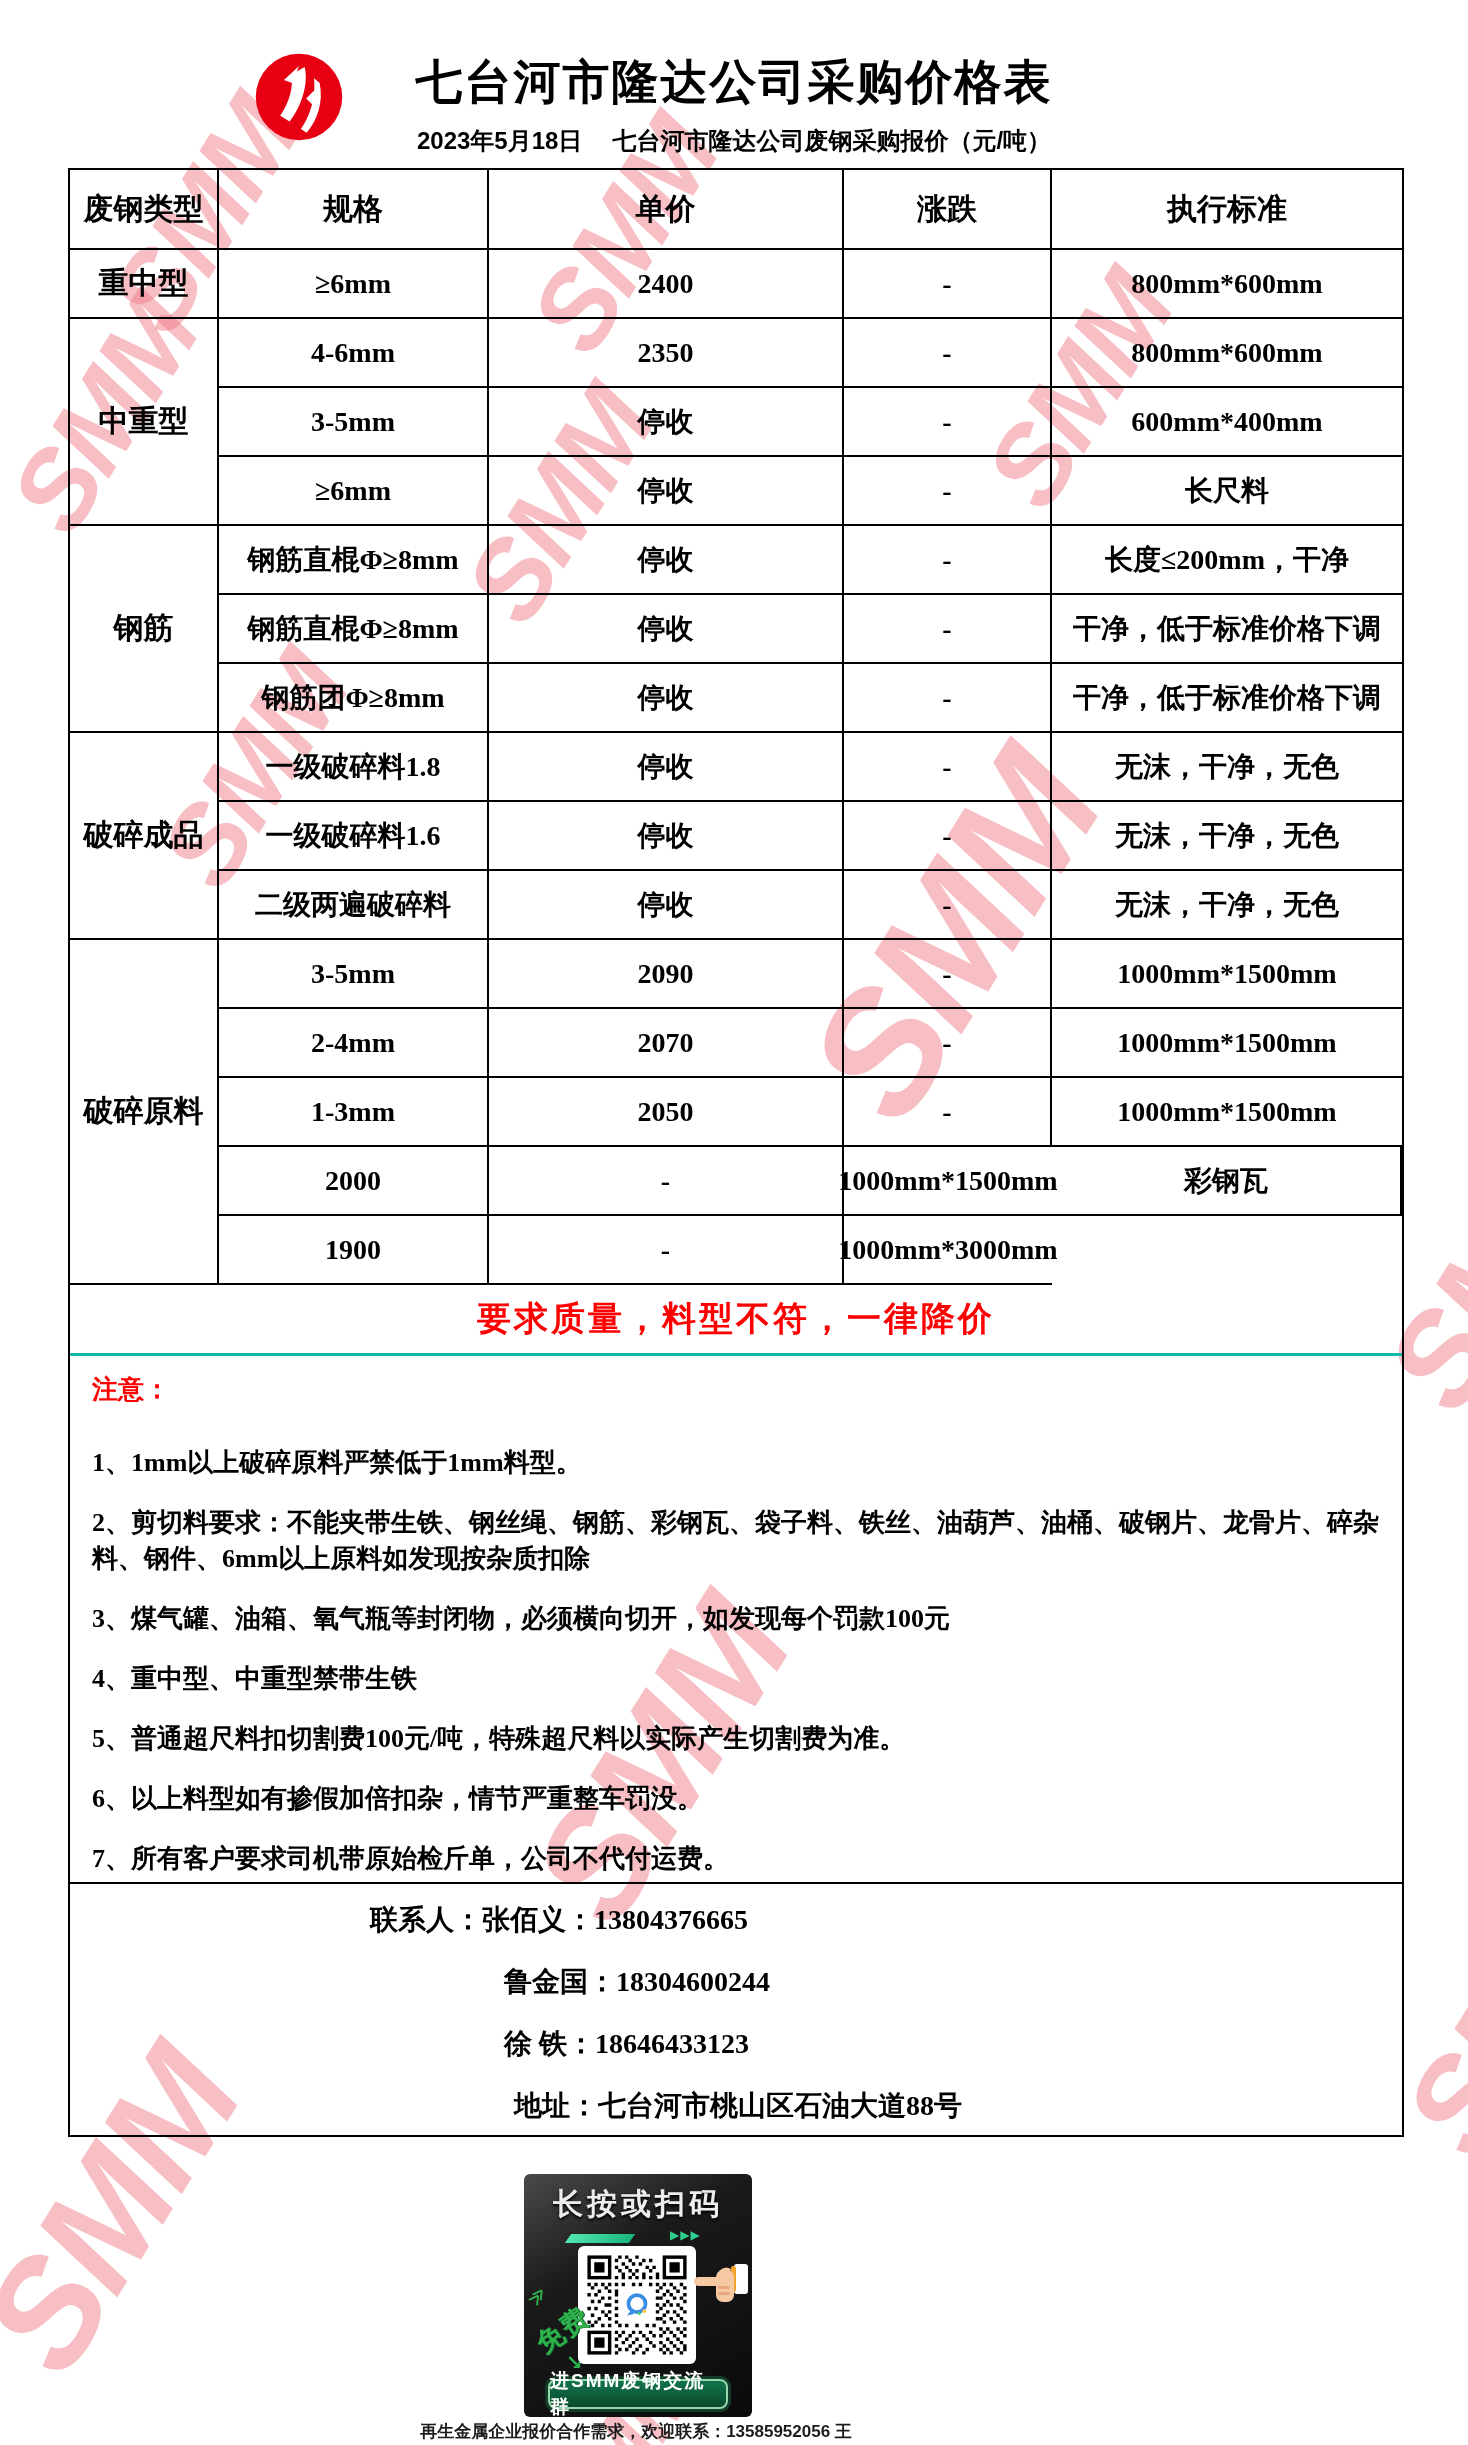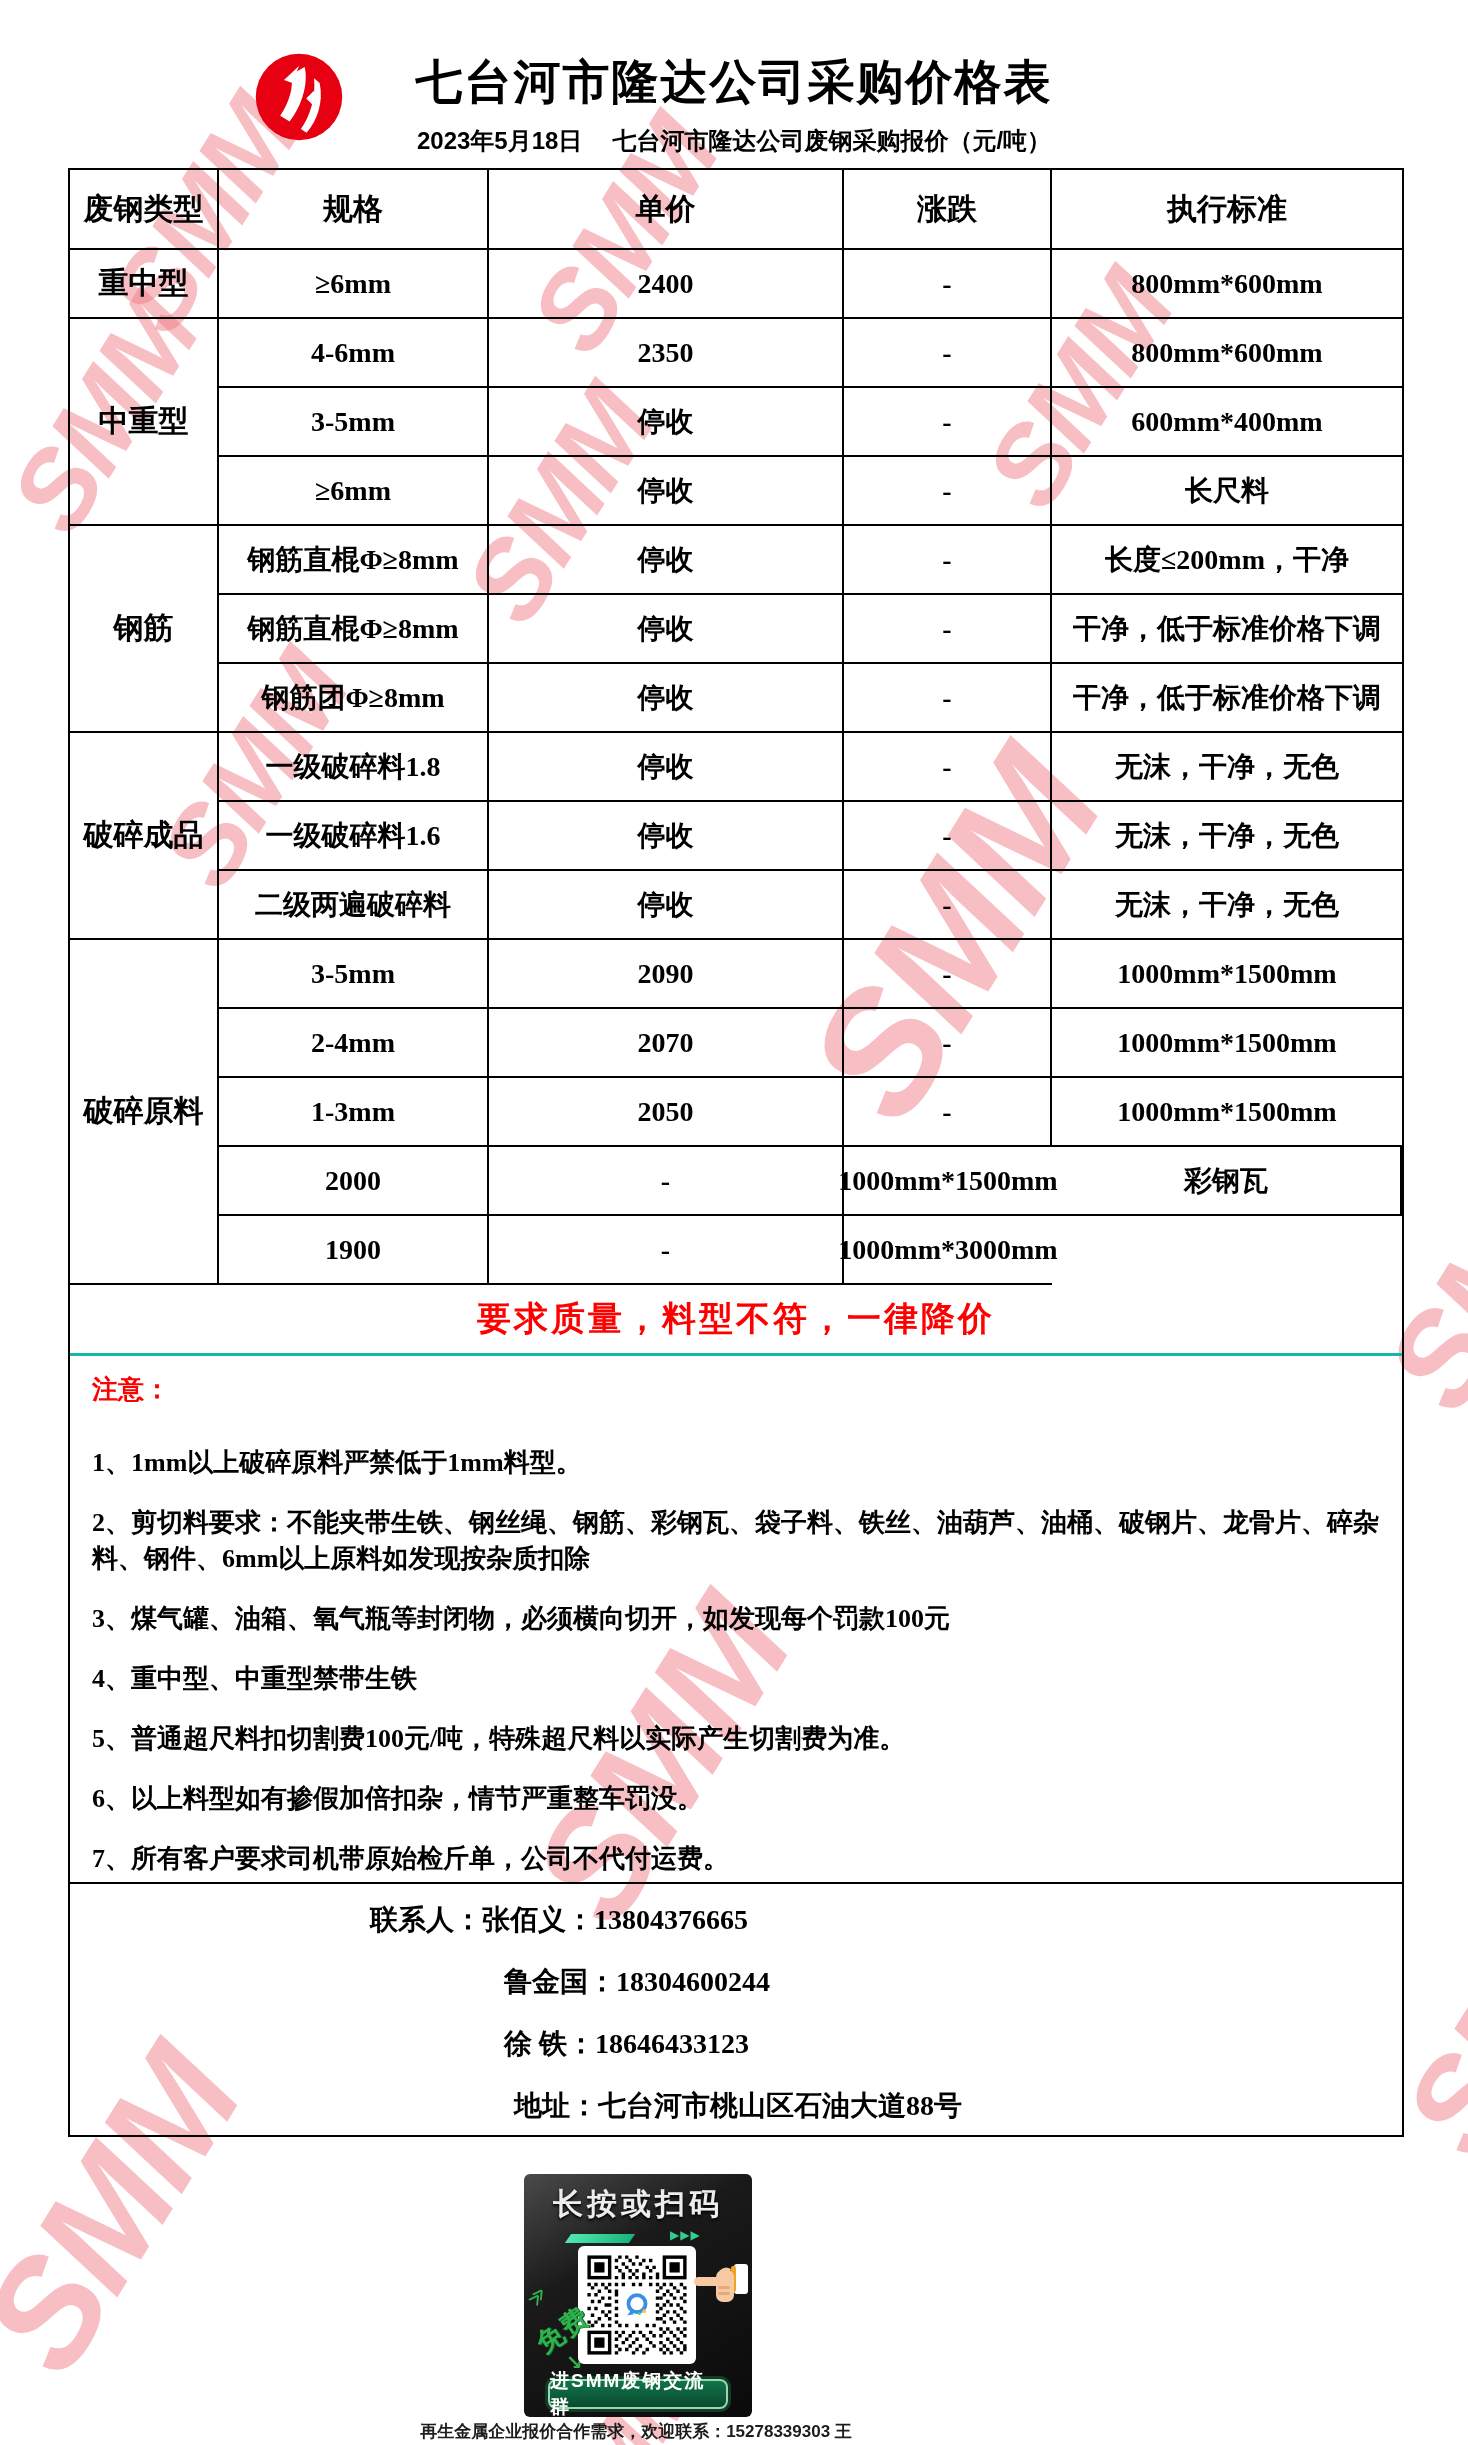--- a/index.html
+++ b/index.html
@@ -297,13 +297,13 @@
     <rect x="2" y="17" width="32" height="9" rx="4.5" fill="#f7c9a2"></rect>
     <rect x="24" y="10" width="18" height="32" rx="7" fill="#f7c9a2"></rect>
     <path d="M27 11 q6 -6 12 -2 l-2 6 q-5 -3 -10 -4z" fill="#f7c9a2"></path>
     <rect x="26" y="26" width="12" height="3" rx="1.5" fill="#e8a87e"></rect>
     <rect x="26" y="32" width="12" height="3" rx="1.5" fill="#e8a87e"></rect>
   </svg>
 
   <div class="pill">进SMM废钢交流群</div>
 </div>
 
-<div class="qr-caption">再生金属企业报价合作需求，欢迎联系：15278339303 王</div>
+<div class="qr-caption">再生金属企业报价合作需求，欢迎联系：13585952056 王</div>
 
 </body></html>

